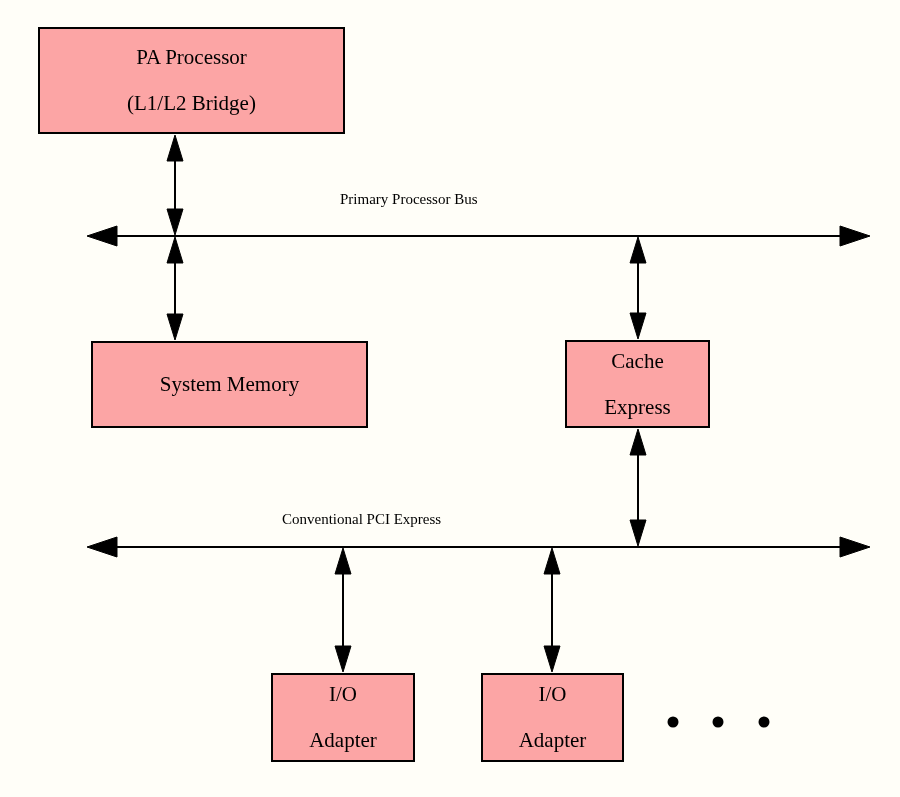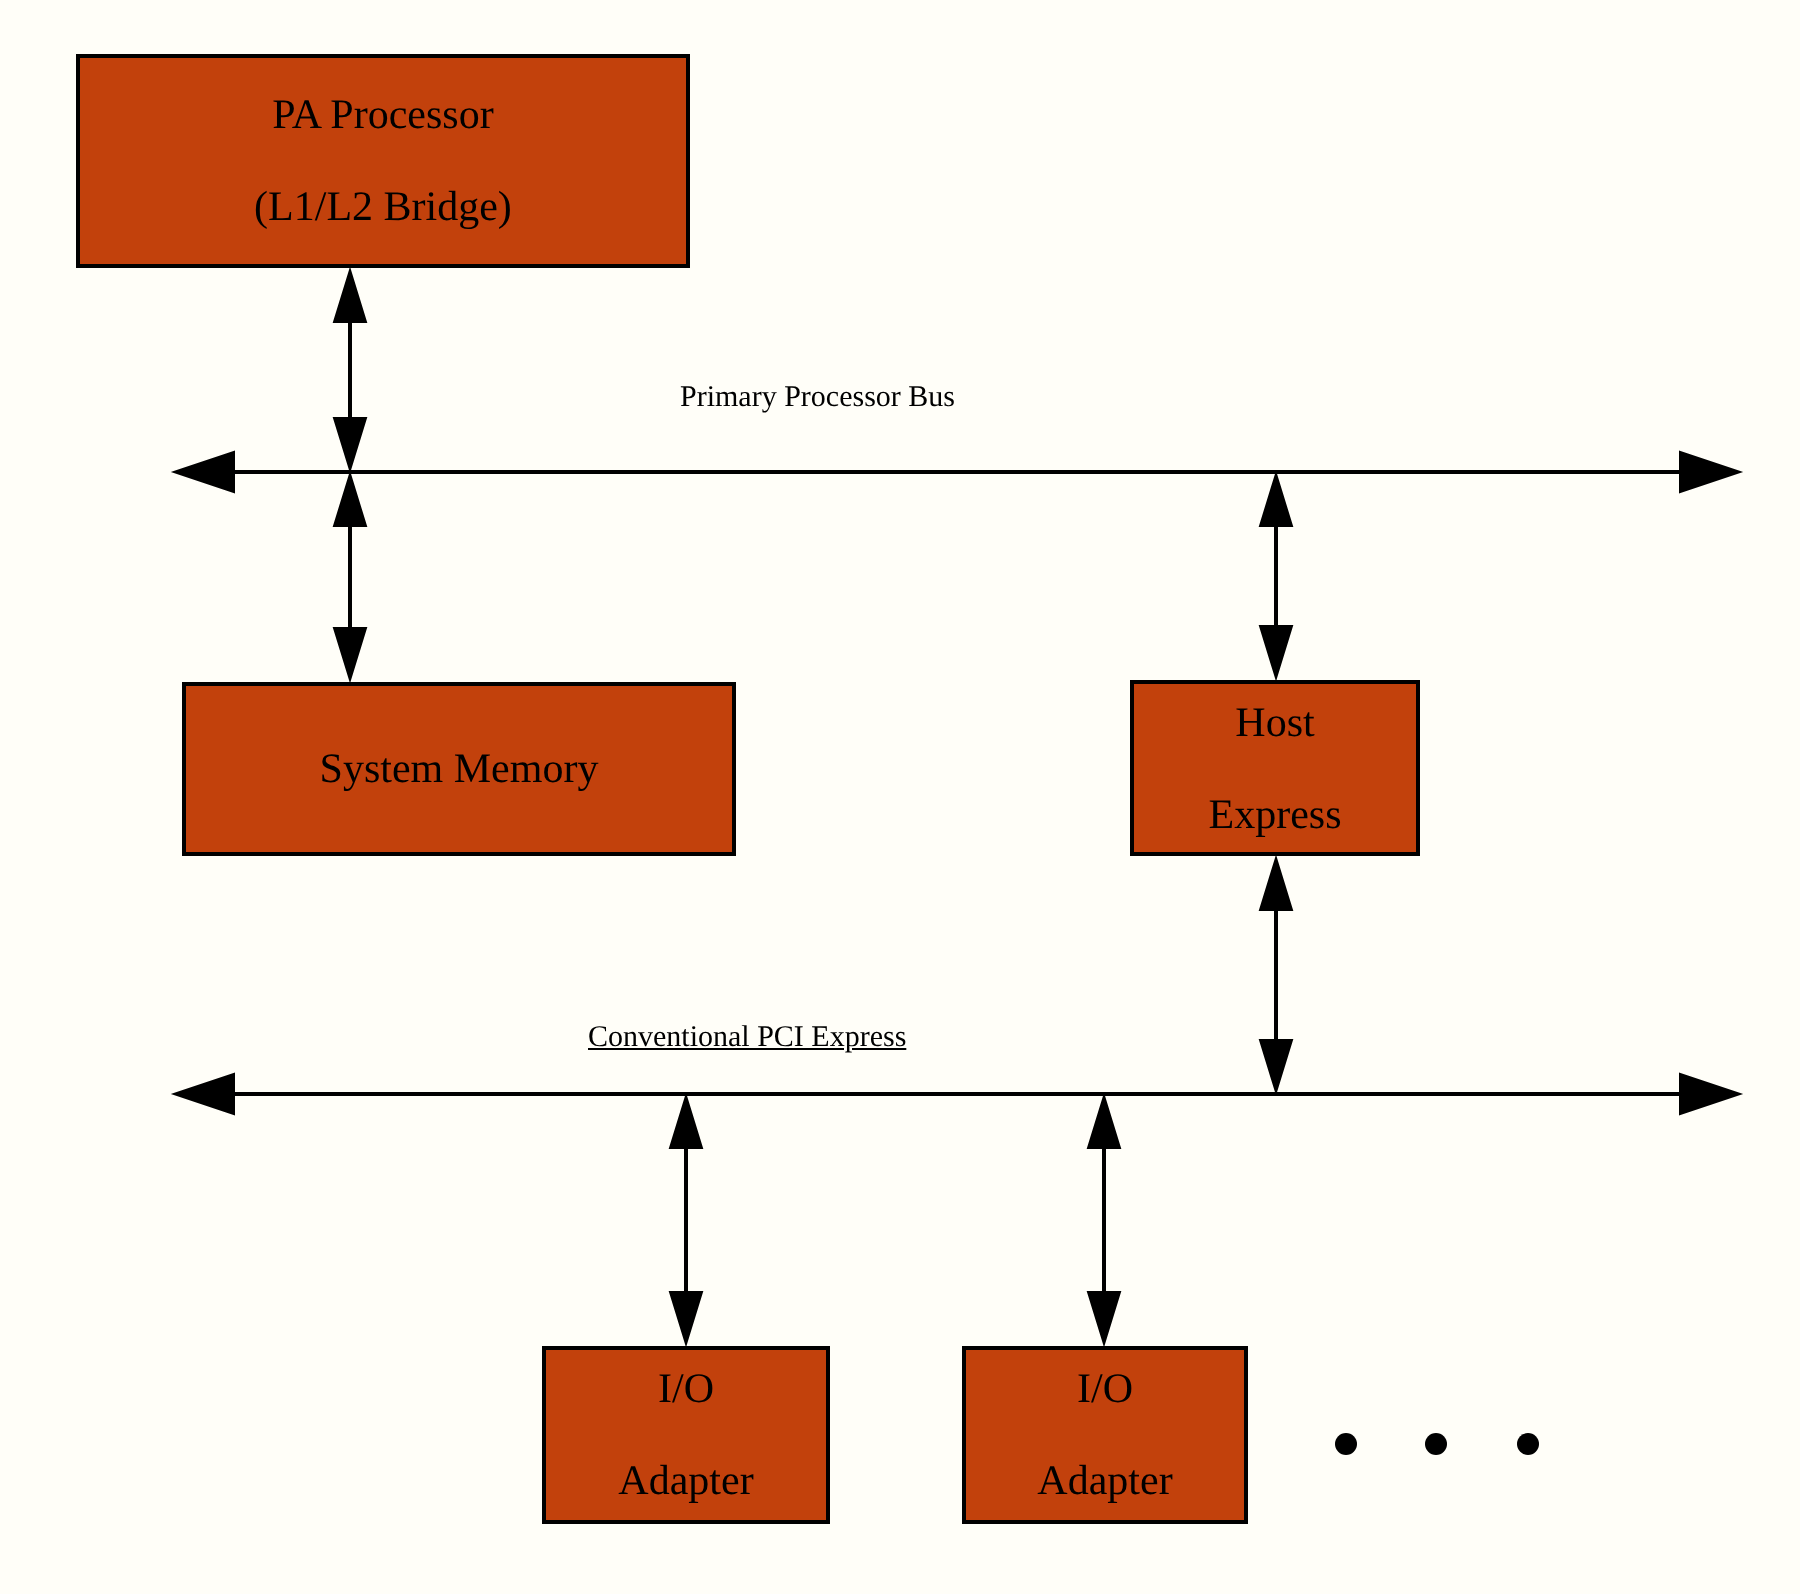--- a/index.html
+++ b/index.html
@@ -17,21 +17,21 @@
   }
   .wires {
     position: absolute;
     left: 0;
     top: 0;
   }
   .node {
     position: absolute;
     box-sizing: border-box;
     border: 2px solid #000000;
-    background: #c2410c;
+    background: #fca5a5;
     display: flex;
     flex-direction: column;
     align-items: center;
     justify-content: center;
     gap: 25px;
     font-size: 21px;
     line-height: 1;
     text-align: center;
   }
   .node-pa        { left: 38px;  top: 27px;  width: 307px; height: 107px; }
@@ -39,21 +39,21 @@
   .node-host      { left: 565px; top: 340px; width: 145px; height: 88px;  }
   .node-io1       { left: 271px; top: 673px; width: 144px; height: 89px;  }
   .node-io2       { left: 481px; top: 673px; width: 143px; height: 89px;  }
   .bus-label {
     position: absolute;
     font-size: 15px;
     line-height: 1;
     white-space: nowrap;
   }
   .bus-label-primary { left: 340px; top: 192px; }
-  .bus-label-pci     { left: 294px; top: 512px; text-decoration: underline; }
+  .bus-label-pci     { left: 282px; top: 512px; }
 </style>
 </head>
 <body>
 
 <div class="canvas">
 
   <svg class="wires" width="900" height="797" viewBox="0 0 900 797" stroke="#000000" fill="#000000">
 
     <g>
       <line x1="100" y1="236" x2="857" y2="236" stroke-width="2"></line>
@@ -113,21 +113,21 @@
   <div class="node node-pa">
     <span>PA Processor</span>
     <span>(L1/L2 Bridge)</span>
   </div>
 
   <div class="node node-memory">
     <span>System Memory</span>
   </div>
 
   <div class="node node-host">
-    <span>Host</span>
+    <span>Cache</span>
     <span>Express</span>
   </div>
 
   <div class="node node-io1">
     <span>I/O</span>
     <span>Adapter</span>
   </div>
 
   <div class="node node-io2">
     <span>I/O</span>

